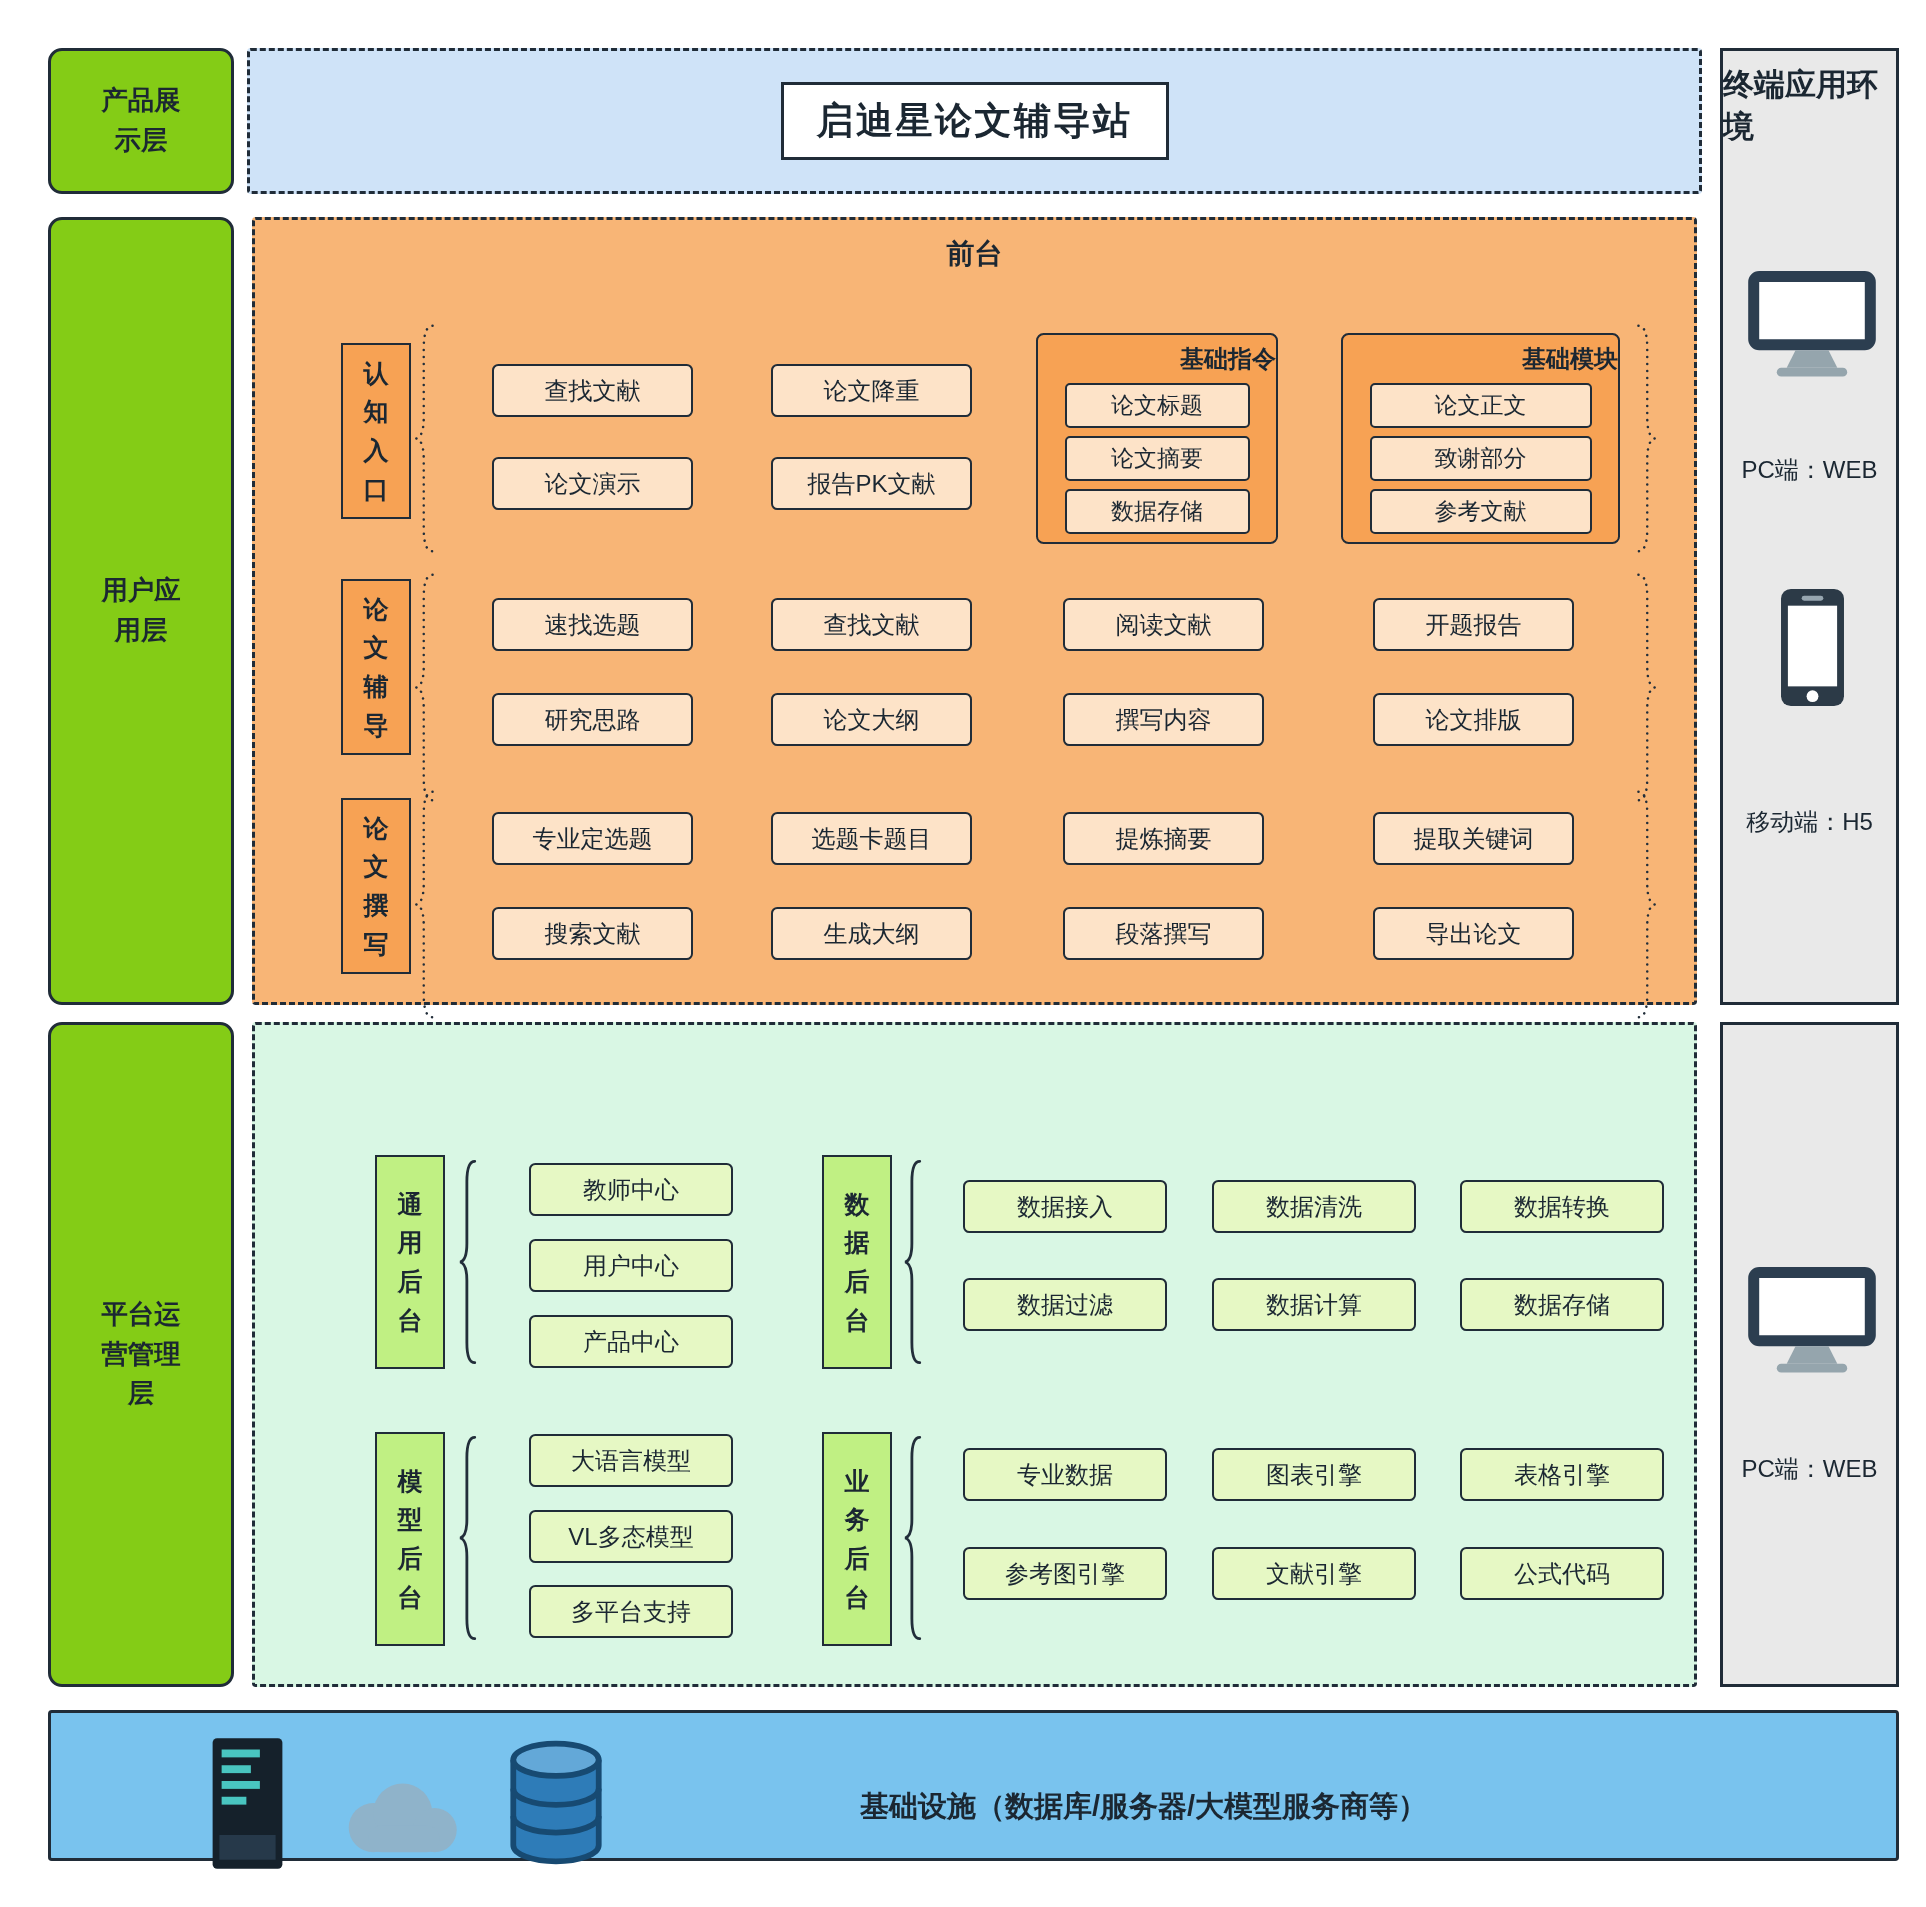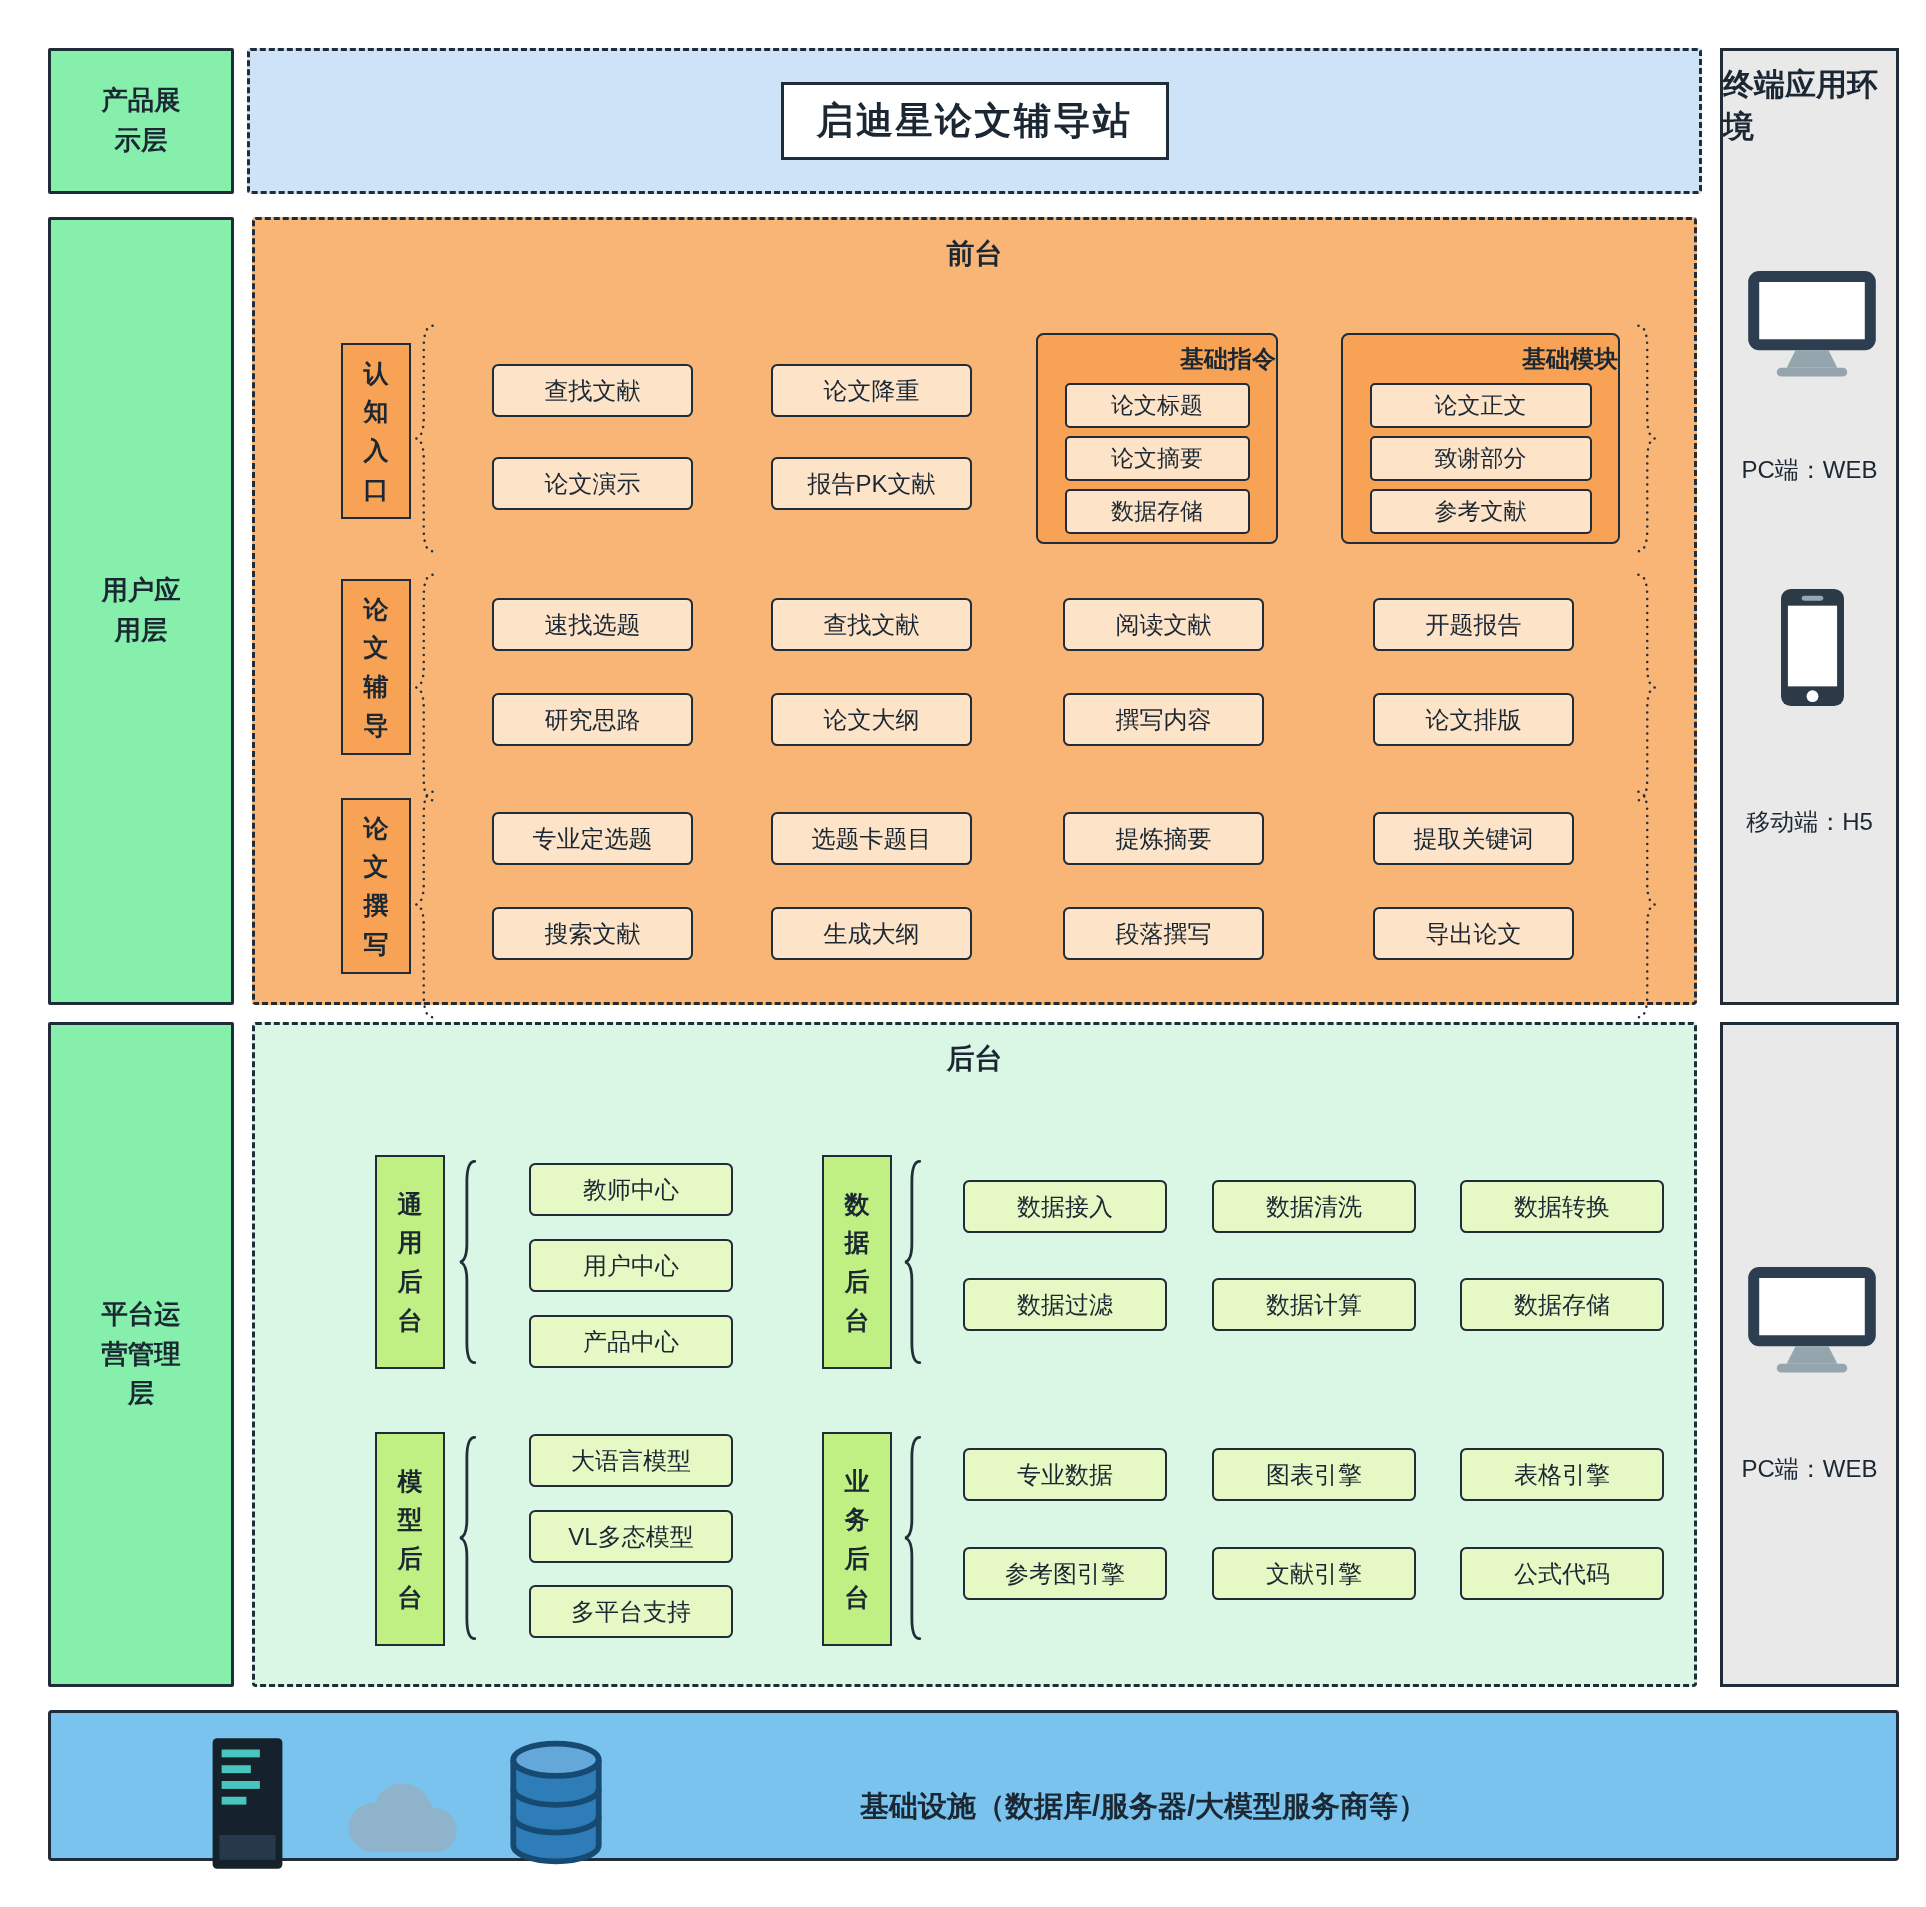--- a/index.html
+++ b/index.html
@@ -3,21 +3,21 @@
 <meta charset="utf-8">
 <style>
   * { margin:0; padding:0; box-sizing:border-box; }
   html,body { background:#ffffff; }
   body { font-family:"Liberation Sans","DejaVu Sans",sans-serif; color:#1b2732; }
   .canvas { position:relative; width:1926px; height:1907px; background:#ffffff; overflow:hidden; }
   .abs { position:absolute; }
   .flex-c { display:flex; align-items:center; justify-content:center; text-align:center; }
 
   
-  .layer-box { background:#86efac; border:3.1px solid #202c38; border-radius:2px;
+  .layer-box { background:#84cc16; border:3.1px solid #202c38; border-radius:14px;
                font-size:26.4px; font-weight:bold; line-height:1.5; }
   .layer-box span { white-space:pre-line; }
 
   
   .dash-panel { border:3.1px dashed #202c38; border-radius:3.8px; }
   .blue  { background:#cfe3f8; }
   .fe    { background:#f8b576; }
   .be    { background:#d9f7e4; }
   .panel-label { position:absolute; left:0; right:0; top:15px; text-align:center;
                  font-size:28px; font-weight:bold; }
@@ -190,21 +190,20 @@
     <div class="abs flex-c mod" style="left:808px;top:592px">提炼摘要</div>
     <div class="abs flex-c mod" style="left:808px;top:687px">段落撰写</div>
     <div class="abs flex-c mod" style="left:1118px;top:592px">提取关键词</div>
     <div class="abs flex-c mod" style="left:1118px;top:687px">导出论文</div>
     <svg class="abs brace dotted" style="left:1377px;top:568px" width="28" height="233" viewBox="0 0 40 370">
         <use href="#braceR"></use>
       </svg>
   </div>
 
   <div class="abs dash-panel be" style="left:252px;top:1022px;width:1445px;height:665px">
-    <div class="panel-label">后台</div>
 
     <div class="abs flex-c side-label green" style="left:120px;top:130px;width:70px;height:214px">
       <span>通
 用
 后
 台</span>
     </div>
     <svg class="abs brace solid" style="left:198px;top:133px" width="30" height="208" viewBox="0 0 40 370">
         <use href="#braceL"></use>
       </svg>

